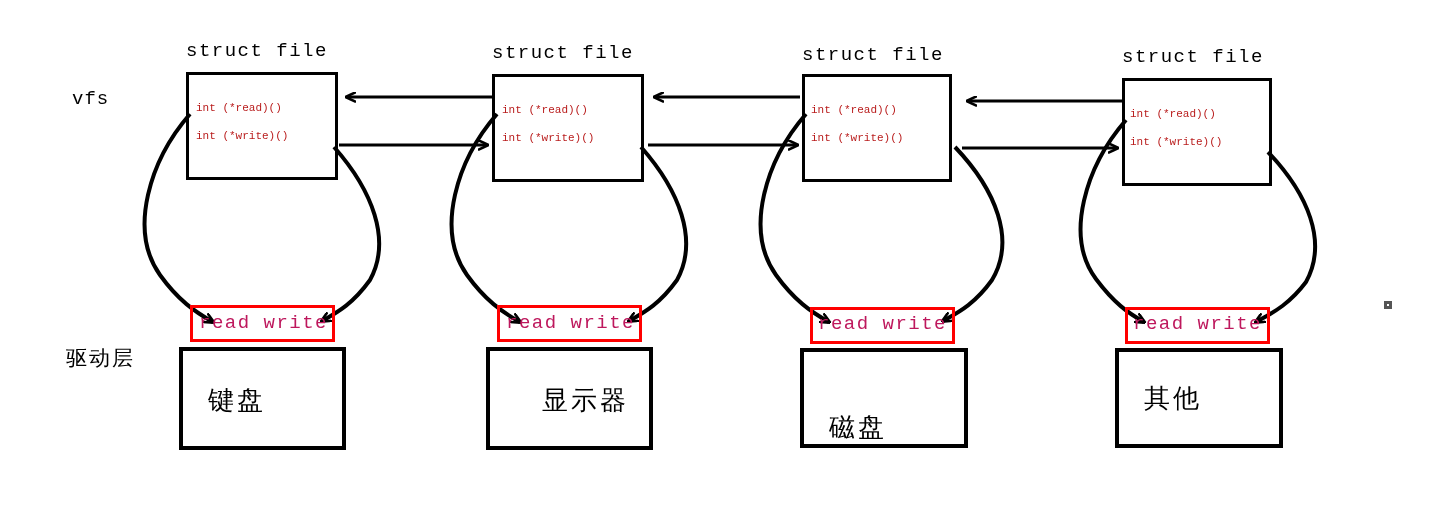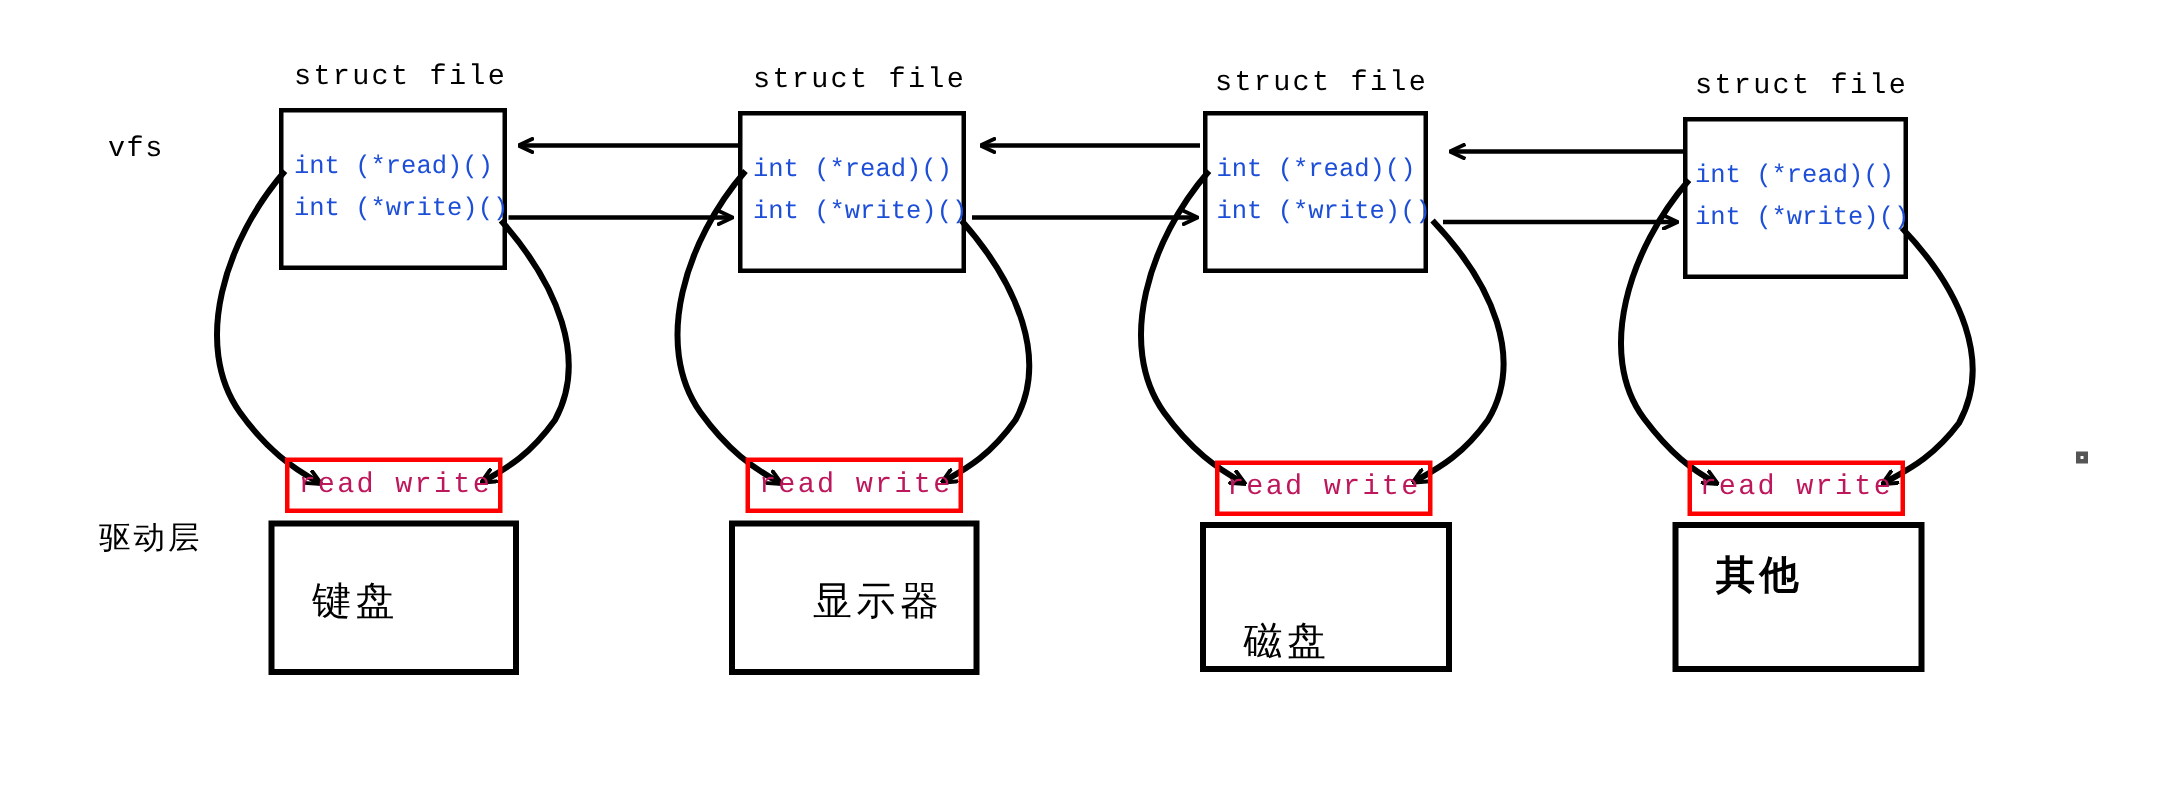--- a/index.html
+++ b/index.html
@@ -39,34 +39,34 @@
     font-size: 21px;
     letter-spacing: 2px;
   }
   .struct-title {
     position: absolute;
     color: #000000;
     white-space: nowrap;
     font-family: "Liberation Mono", "DejaVu Sans Mono", monospace;
     font-size: 19px;
     letter-spacing: 1.5px;
-    text-align: right;
+    text-align: left;
   }
   .struct-box {
     position: absolute;
     border: 3px solid #000000;
     background: transparent;
     box-sizing: border-box;
   }
   .struct-line {
     position: absolute;
-    color: #1d4ed8;
+    color: #b91c1c;
     white-space: nowrap;
     font-family: "Liberation Mono", "DejaVu Sans Mono", monospace;
-    font-size: 17px;
+    font-size: 11px;
     letter-spacing: 0px;
   }
   .rw-box {
     position: absolute;
     border: 3px solid #ff0000;
     background: transparent;
     box-sizing: border-box;
   }
   .rw-text {
     position: absolute;
@@ -181,17 +181,17 @@
 
   <div class="struct-title" style="left:1122px; top:46px; width:150px;">struct file</div>
   <div class="struct-box" style="left:1122px; top:78px; width:150px; height:108px;"></div>
   <div class="struct-line" style="left:1130px; top:108px;">int (*read)()</div>
   <div class="struct-line" style="left:1130px; top:136px;">int (*write)()</div>
 
   <div class="rw-box" style="left:1125px; top:307px; width:145px; height:37px;"></div>
   <div class="rw-text" style="left:1133px; top:313px;">read write</div>
 
   <div class="device-box" style="left:1115px; top:348px; width:168px; height:100px;"></div>
-  <div class="device-text" style="left:1115px; top:366px; width:168px;font-weight:bold;">其他</div>
+  <div class="device-text" style="left:1115px; top:381px; width:168px;">其他</div>
 
   <div class="artifact" style="left:1384px; top:301px; width:8px; height:8px;"></div>
 
 </div>
 
 </body></html>

